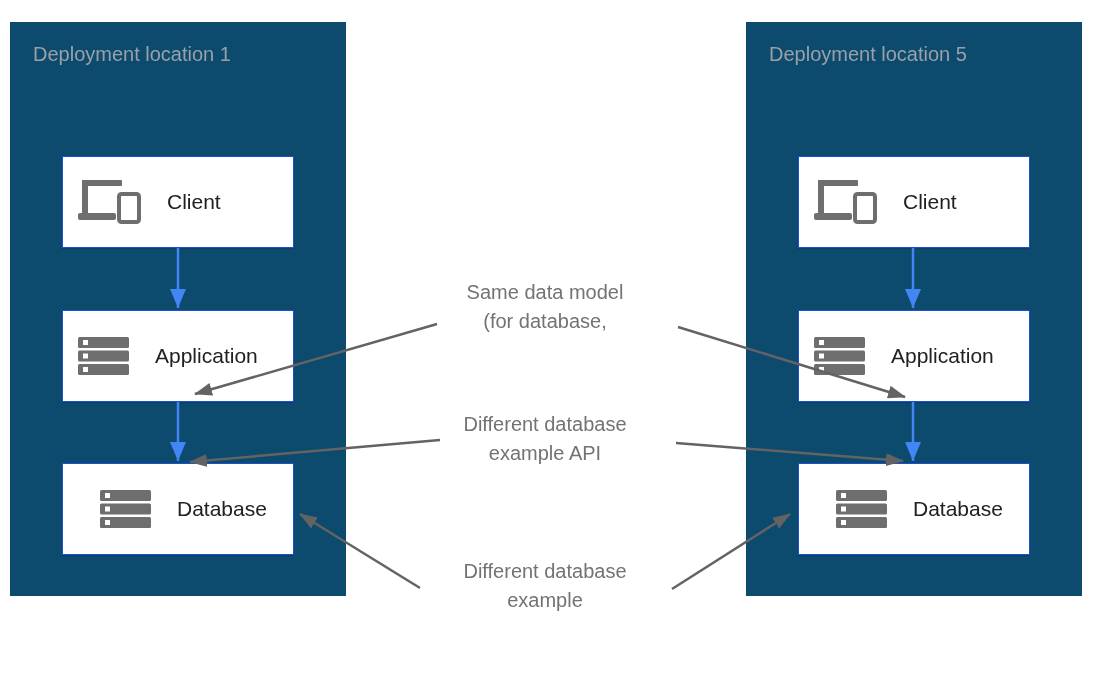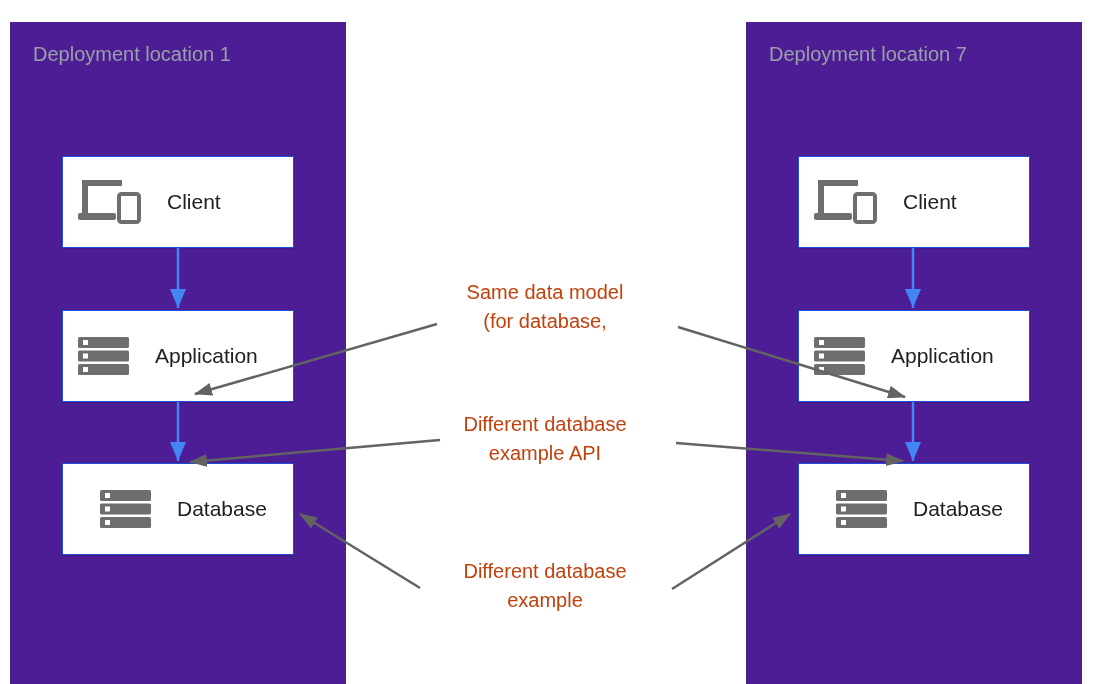--- a/index.html
+++ b/index.html
@@ -2,22 +2,22 @@
 <html><head>
 <meta charset="utf-8">
 <style>
   html,body{margin:0;padding:0;}
   body{
     width:1106px;height:684px;position:relative;overflow:hidden;
     background:#ffffff;
     font-family:"Liberation Sans", sans-serif;
   }
   .panel{
-    position:absolute;top:22px;width:336px;height:662px;
-    background:#4c1d95;
+    position:absolute;top:22px;width:336px;height:574px;
+    background:#0c4a6e;
     text-align:center;
   }
   #panel-1{left:10px;}
   #panel-2{left:746px;}
   .panel-title{
     position:absolute;top:21px;left:23px;
     font-size:20px;color:#9aa0a6;white-space:nowrap;
   }
   .node{
     position:absolute;left:52px;width:232px;height:92px;
@@ -30,21 +30,21 @@
   .node-application{top:288px;}
   .node-database{top:441px;padding-left:37px;}
   .node .label{font-size:21px;color:#212121;white-space:nowrap;}
   .icon{display:flex;flex:none;}
   .overlay{
     position:absolute;left:0;top:0;width:1106px;height:684px;
     pointer-events:none;
   }
   .annotation{
     position:absolute;left:395px;width:300px;
-    text-align:center;font-size:20px;line-height:29px;color:#c2410c;
+    text-align:center;font-size:20px;line-height:29px;color:#737373;
   }
   #ann-1{top:278px;}
   #ann-2{top:410px;}
   #ann-3{top:557px;}
   .annotation span{display:block;}
 </style>
 </head>
 <body>
 
 <div class="panel" id="panel-1">
@@ -95,21 +95,21 @@
           <rect x="5" y="16.5" width="5" height="5"></rect>
           <rect x="5" y="30" width="5" height="5"></rect>
         </g>
       </svg>
     </span>
     <span class="label">Database</span>
   </div>
 </div>
 
 <div class="panel" id="panel-2">
-  <div class="panel-title">Deployment location 7</div>
+  <div class="panel-title">Deployment location 5</div>
 
   <div class="node node-client">
     <span class="icon">
       <svg width="63" height="44" viewBox="0 0 63 44">
         <g fill="#6e6e6e">
           <rect x="4" y="0" width="40" height="6" rx="1"></rect>
           <rect x="4" y="0" width="6" height="34"></rect>
           <rect x="0" y="33" width="38" height="7" rx="2"></rect>
         </g>
         <rect x="41" y="14" width="20" height="28" rx="2.5" fill="#ffffff" stroke="#6e6e6e" stroke-width="4"></rect>

